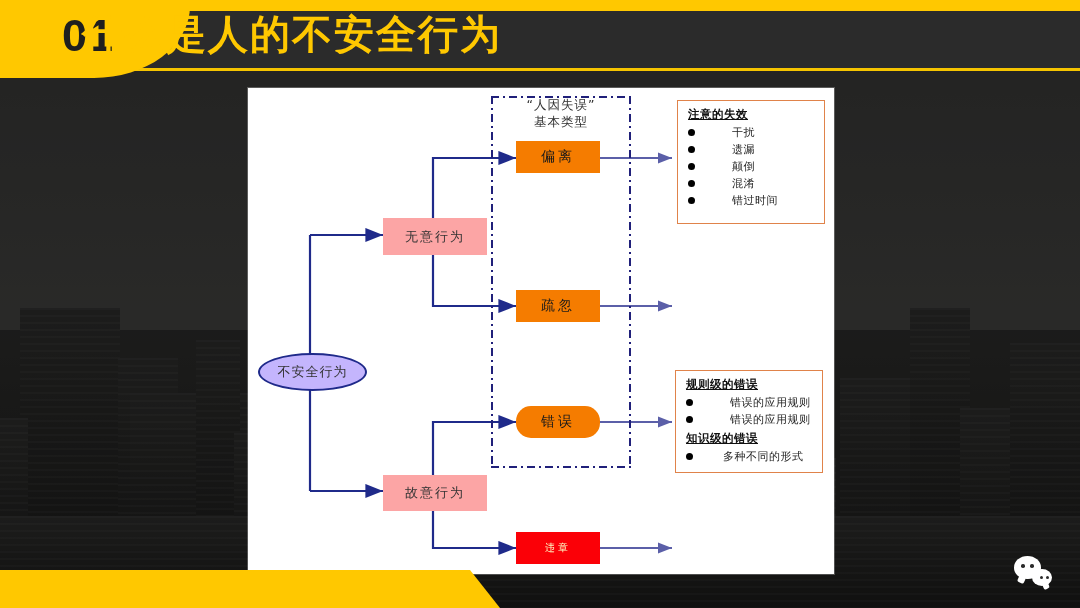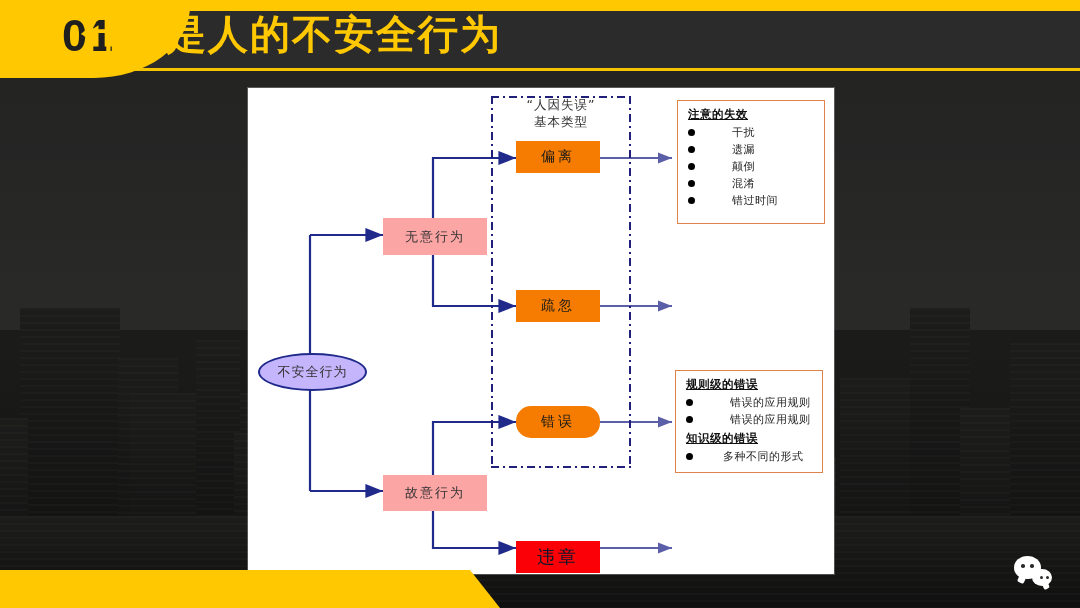--- a/index.html
+++ b/index.html
@@ -51,21 +51,21 @@
   .dashbox{position:absolute;border:2px dashed #20207a;border-style:dashed;
     background:transparent;}
 
   .node{position:absolute;display:flex;align-items:center;justify-content:center;
     font-family:"DejaVu Sans","Liberation Sans",sans-serif;color:#1a1a1a;}
 
   .node-ellipse{border:2px solid #1f2a8a;border-radius:50%;background:#c4b5fd;
     font-size:13px;letter-spacing:1px;color:#333;}
   .node-rect{border:2px solid #fca5a5;background:#fca5a5;font-size:13px;letter-spacing:2px;color:#333;}
   .node-orange{background:#f57c00;font-size:14px;letter-spacing:3px;color:#1a1a1a;}
-  .node-red{background:#fb0007;font-size:18px;letter-spacing:3px;color:#0f172a;margin-top:9px;}
+  .node-red{background:#fb0007;font-size:10px;letter-spacing:3px;color:#fef9c3;}
 
   .grouptitle{position:absolute;text-align:center;font-size:12.5px;line-height:17px;color:#333;
     font-family:"DejaVu Sans","Liberation Sans",sans-serif;letter-spacing:1px;}
 
   
   .card{position:absolute;border:1px solid #e0834a;background:#fff;
     font-family:"DejaVu Sans","Liberation Sans",sans-serif;box-sizing:border-box;
     padding:6px 8px 6px 10px;}
   .card h4{margin:0 0 2px 0;font-size:11.5px;font-weight:bold;color:#111;
     text-decoration:underline;letter-spacing:.5px;}

